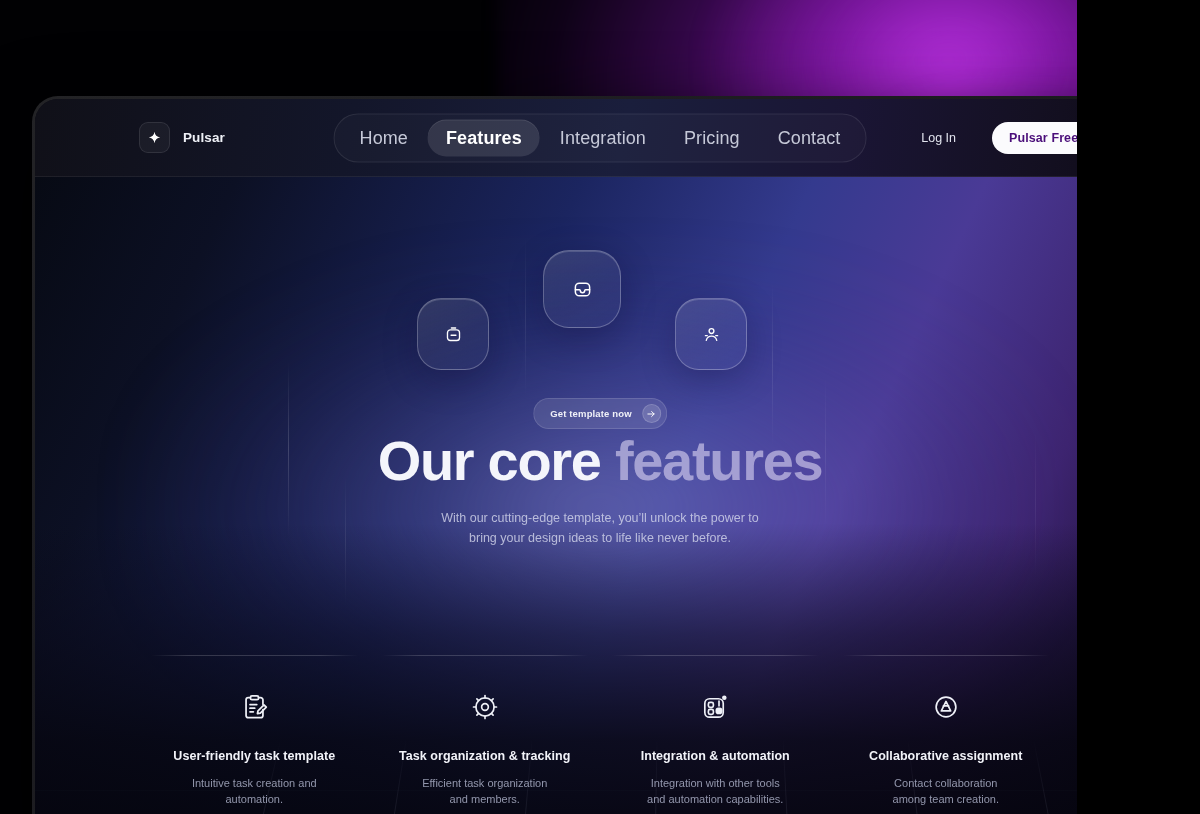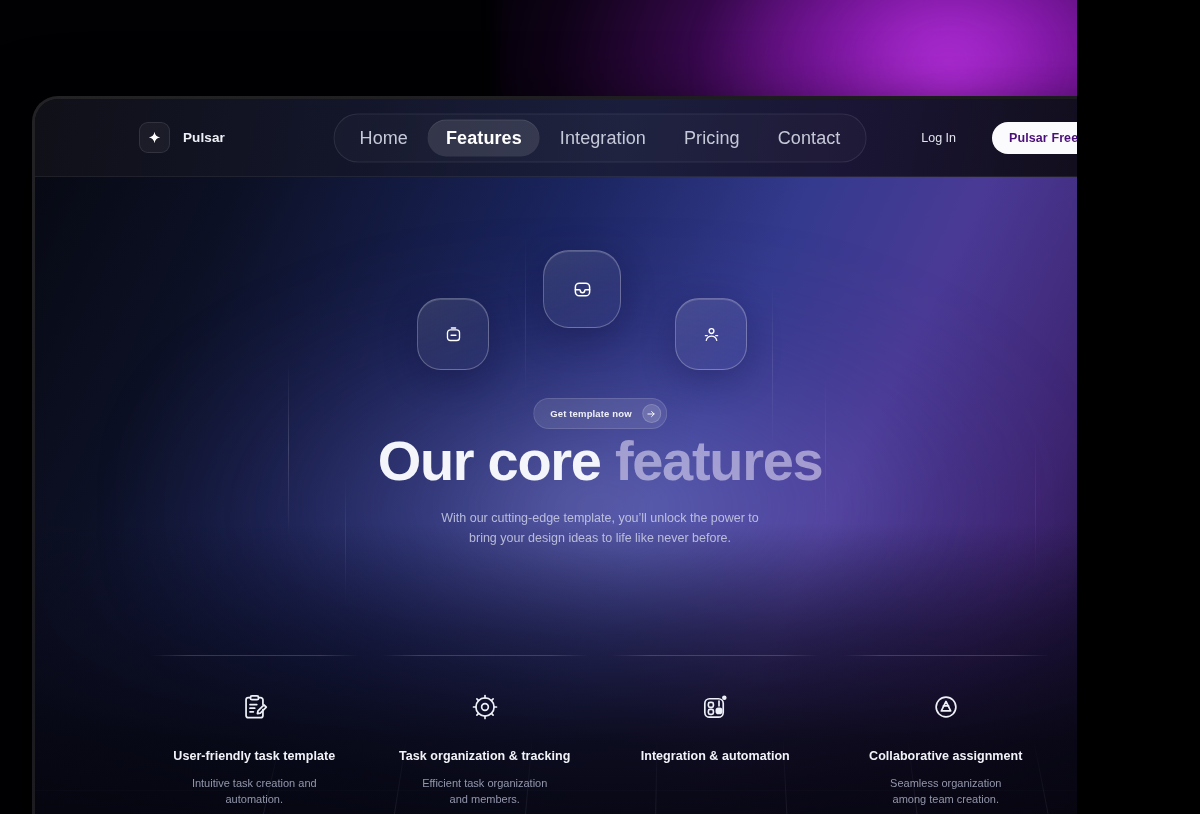--- a/index.html
+++ b/index.html
@@ -587,37 +587,41 @@
                 <svg width="26" height="26" viewBox="0 0 24 24" fill="none" stroke="#eef0f7" stroke-width="1.55" stroke-linecap="round" stroke-linejoin="round">
                   <rect x="2.6" y="4.4" width="17" height="17" rx="4.4"></rect>
                   <rect x="5.9" y="7.8" width="4.6" height="4.6" rx="1.5"></rect>
                   <rect x="5.9" y="14.2" width="4.6" height="4.6" rx="1.5"></rect>
                   <rect x="12.5" y="12.4" width="6.4" height="6.4" rx="2.6" fill="#eef0f7" stroke="none"></rect>
                   <path d="M15.7 6.5 v4.4"></path>
                   <circle cx="20.6" cy="3.5" r="2.1" fill="#eef0f7" stroke="none"></circle>
                 </svg>
               </div>
               <div class="feature-title">Integration &amp; automation</div>
+              <div class="feature-desc">
+                <span>Integration with other tools</span><br>
+                <span>and automation capabilities.</span>
+              </div>
             </div>
 
           </div>
 
           <div class="feature-col">
             <div class="feature-rule"></div>
             <div class="feature-body">
               <div class="feature-icon">
                 <svg width="26" height="26" viewBox="0 0 24 24" fill="none" stroke="#eef0f7" stroke-width="1.55" stroke-linecap="round" stroke-linejoin="round">
                   <circle cx="12" cy="12" r="9.1"></circle>
                   <path d="M12 6.9 L16.3 15.6 H7.7 Z"></path>
                   <path d="M9.6 11 h4.8"></path>
                 </svg>
               </div>
               <div class="feature-title">Collaborative assignment</div>
               <div class="feature-desc">
-                <span>Seamless organization</span><br>
+                <span>Contact collaboration</span><br>
                 <span>among team creation.</span>
               </div>
             </div>
 
           </div>
 
         </div>
       </div>
 
     </div>

